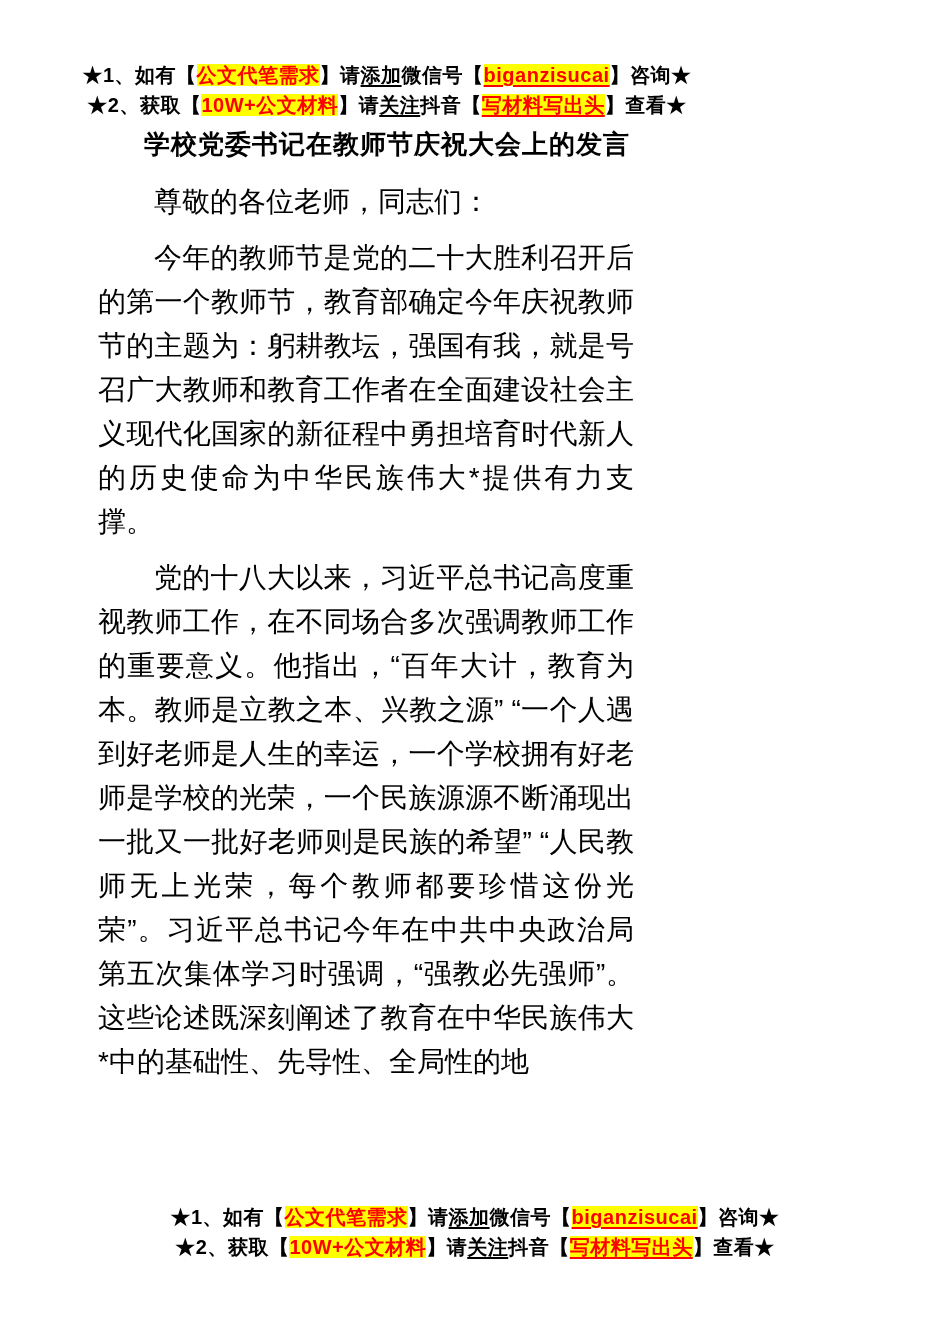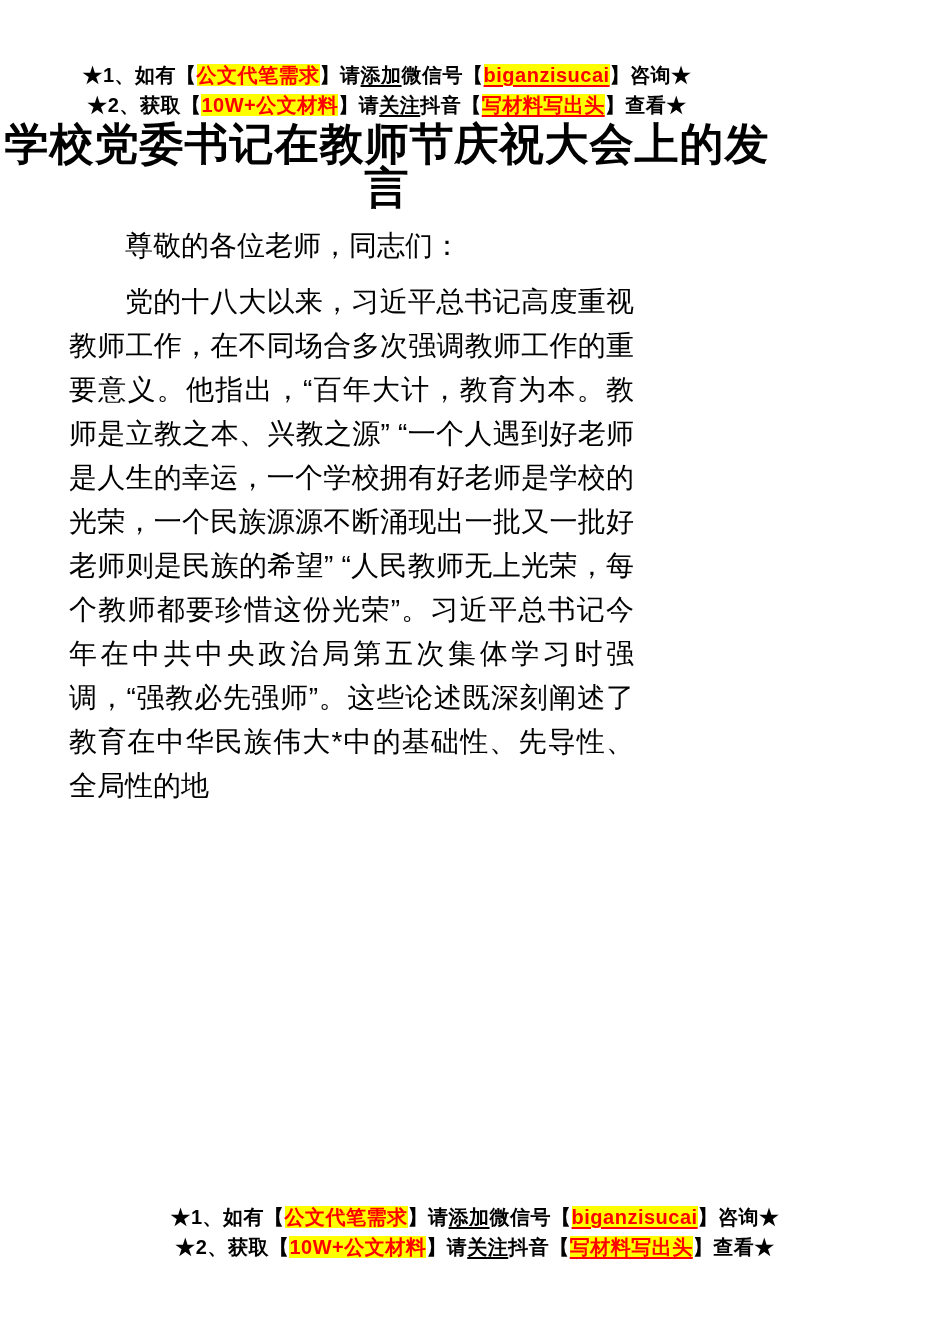--- a/index.html
+++ b/index.html
@@ -43,30 +43,30 @@
     background: #ffff00;
     color: #ff0000;
   }
   .ul {
     text-decoration: underline;
     text-underline-offset: 3px;
   }
   
   .doc-title {
     margin: 2px 0 0 0;
-    font-size: 44px;
+    font-size: 26px;
     font-weight: bold;
     line-height: 44px;
     text-align: center;
     letter-spacing: 1px;
   }
   
   .content {
     margin-top: 14px;
-    padding: 0 140px 0 69px;
+    padding: 0 140px 0 98px;
   }
   .content p {
     margin: 0 0 12px 0;
     font-size: 28px;
     line-height: 44px;
     text-align: justify;
     text-indent: 2em;
     word-break: break-all;
   }
 </style>
@@ -77,20 +77,21 @@
 
   <div class="banner banner-top">
     <div><span>★1、如有【</span><span class="hl">公文代笔需求</span><span>】请</span><span class="ul">添加</span><span>微信号【</span><span class="hl ul">biganzisucai</span><span>】咨询★</span></div>
     <div><span>★2、获取【</span><span class="hl">10W+公文材料</span><span>】请</span><span class="ul">关注</span><span>抖音【</span><span class="hl ul">写材料写出头</span><span>】查看★</span></div>
   </div>
 
   <h1 class="doc-title">学校党委书记在教师节庆祝大会上的发言</h1>
 
   <div class="content">
     <p>尊敬的各位老师，同志们：</p>
+    <p>今年的教师节是党的二十大胜利召开后的第一个教师节，教育部确定今年庆祝教师节的主题为：躬耕教坛，强国有我，就是号召广大教师和教育工作者在全面建设社会主义现代化国家的新征程中勇担培育时代新人的历史使命为中华民族伟大*提供有力支撑。</p>
     <p>党的十八大以来，习近平总书记高度重视教师工作，在不同场合多次强调教师工作的重要意义。他指出，“百年大计，教育为本。教师是立教之本、兴教之源” “一个人遇到好老师是人生的幸运，一个学校拥有好老师是学校的光荣，一个民族源源不断涌现出一批又一批好老师则是民族的希望” “人民教师无上光荣，每个教师都要珍惜这份光荣”。习近平总书记今年在中共中央政治局第五次集体学习时强调，“强教必先强师”。这些论述既深刻阐述了教育在中华民族伟大*中的基础性、先导性、全局性的地</p>
   </div>
 
   <div class="banner banner-bottom">
     <div><span>★1、如有【</span><span class="hl">公文代笔需求</span><span>】请</span><span class="ul">添加</span><span>微信号【</span><span class="hl ul">biganzisucai</span><span>】咨询★</span></div>
     <div><span>★2、获取【</span><span class="hl">10W+公文材料</span><span>】请</span><span class="ul">关注</span><span>抖音【</span><span class="hl ul">写材料写出头</span><span>】查看★</span></div>
   </div>
 
 </div>
 

